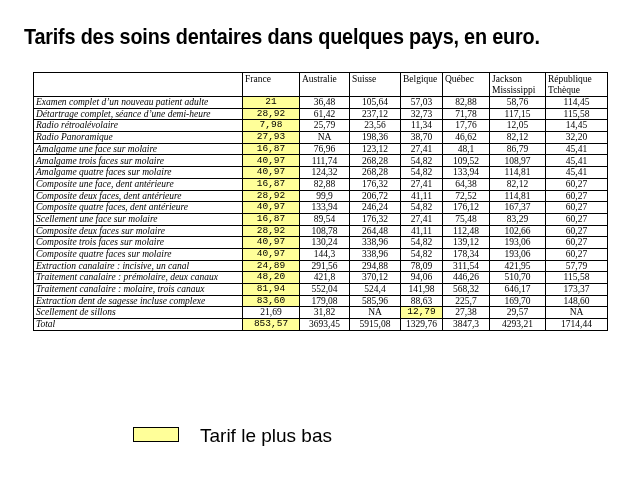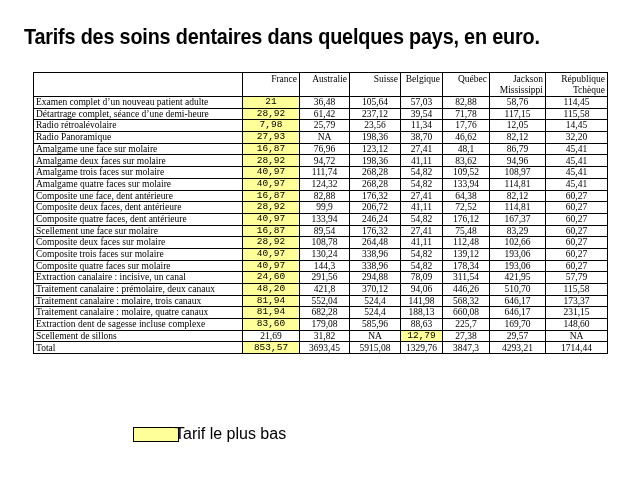--- a/index.html
+++ b/index.html
@@ -5,30 +5,30 @@
   html,body{margin:0;padding:0;background:#fff;}
   .slide{position:relative;width:616px;height:480px;background:#ffffff;overflow:hidden;
          font-family:"Liberation Serif",serif;color:#000;}
   .title{position:absolute;left:24px;top:24px;font-family:"Liberation Sans",sans-serif;
          font-weight:bold;font-size:22px;letter-spacing:-0.2px;white-space:nowrap;
          transform:scaleX(0.9);transform-origin:left center;}
   table.tariffs{position:absolute;left:33px;top:72px;border-collapse:collapse;
          table-layout:fixed;width:575px;border:1.5px solid #000;}
   table.tariffs th, table.tariffs td{border:1px solid #000;font-weight:normal;
          font-size:9.5px;line-height:10.5px;padding:0 2px;overflow:hidden;white-space:nowrap;}
-  table.tariffs th{text-align:right;vertical-align:top;white-space:normal;
+  table.tariffs th{text-align:left;vertical-align:top;white-space:normal;
          height:22px;padding-top:1px;}
   table.tariffs td{height:10.7px;}
-  td.lbl{text-align:left;padding-left:3px;}
+  td.lbl{text-align:left;padding-left:3px;font-style:italic;}
   td.val{text-align:center;}
   .hl{background:var(--hl,#FFFF99);font-family:Liberation Mono, monospace;}
   .legend-swatch{position:absolute;left:133px;top:427px;width:44px;height:13px;
          border:1px solid #000;background:var(--hl,#FFFF99);}
-  .legend-label{position:absolute;left:175px;top:425px;font-family:"Liberation Sans",sans-serif;
-         font-size:16px;white-space:nowrap;}
+  .legend-label{position:absolute;left:200px;top:425px;font-family:"Liberation Sans",sans-serif;
+         font-size:19px;white-space:nowrap;}
 </style>
 </head>
 <body>
 
 <div class="slide">
   <div class="title">Tarifs des soins dentaires dans quelques pays, en euro.</div>
 
   <table class="tariffs">
     <colgroup>
         <col style="width: 209px;">
@@ -61,21 +61,21 @@
           <td class="val">57,03</td>
           <td class="val">82,88</td>
           <td class="val">58,76</td>
           <td class="val">114,45</td>
         </tr>
         <tr>
           <td class="lbl">Détartrage complet, séance d’une demi-heure</td>
           <td class="val hl">28,92</td>
           <td class="val">61,42</td>
           <td class="val">237,12</td>
-          <td class="val">39,54</td>
+          <td class="val">32,73</td>
           <td class="val">71,78</td>
           <td class="val">117,15</td>
           <td class="val">115,58</td>
         </tr>
         <tr>
           <td class="lbl">Radio rétroalévolaire</td>
           <td class="val hl">7,98</td>
           <td class="val">25,79</td>
           <td class="val">23,56</td>
           <td class="val">11,34</td>
@@ -97,30 +97,20 @@
           <td class="lbl">Amalgame une face sur molaire</td>
           <td class="val hl">16,87</td>
           <td class="val">76,96</td>
           <td class="val">123,12</td>
           <td class="val">27,41</td>
           <td class="val">48,1</td>
           <td class="val">86,79</td>
           <td class="val">45,41</td>
         </tr>
         <tr>
-          <td class="lbl">Amalgame deux faces sur molaire</td>
-          <td class="val hl">28,92</td>
-          <td class="val">94,72</td>
-          <td class="val">198,36</td>
-          <td class="val">41,11</td>
-          <td class="val">83,62</td>
-          <td class="val">94,96</td>
-          <td class="val">45,41</td>
-        </tr>
-        <tr>
           <td class="lbl">Amalgame trois faces sur molaire</td>
           <td class="val hl">40,97</td>
           <td class="val">111,74</td>
           <td class="val">268,28</td>
           <td class="val">54,82</td>
           <td class="val">109,52</td>
           <td class="val">108,97</td>
           <td class="val">45,41</td>
         </tr>
         <tr>
@@ -198,21 +188,21 @@
           <td class="val hl">40,97</td>
           <td class="val">144,3</td>
           <td class="val">338,96</td>
           <td class="val">54,82</td>
           <td class="val">178,34</td>
           <td class="val">193,06</td>
           <td class="val">60,27</td>
         </tr>
         <tr>
           <td class="lbl">Extraction canalaire : incisive, un canal</td>
-          <td class="val hl">24,60</td>
+          <td class="val hl">24,89</td>
           <td class="val">291,56</td>
           <td class="val">294,88</td>
           <td class="val">78,09</td>
           <td class="val">311,54</td>
           <td class="val">421,95</td>
           <td class="val">57,79</td>
         </tr>
         <tr>
           <td class="lbl">Traitement canalaire : prémolaire, deux canaux</td>
           <td class="val hl">48,20</td>
@@ -227,30 +217,20 @@
           <td class="lbl">Traitement canalaire : molaire, trois canaux</td>
           <td class="val hl">81,94</td>
           <td class="val">552,04</td>
           <td class="val">524,4</td>
           <td class="val">141,98</td>
           <td class="val">568,32</td>
           <td class="val">646,17</td>
           <td class="val">173,37</td>
         </tr>
         <tr>
-          <td class="lbl">Traitement canalaire : molaire, quatre canaux</td>
-          <td class="val hl">81,94</td>
-          <td class="val">682,28</td>
-          <td class="val">524,4</td>
-          <td class="val">188,13</td>
-          <td class="val">660,08</td>
-          <td class="val">646,17</td>
-          <td class="val">231,15</td>
-        </tr>
-        <tr>
           <td class="lbl">Extraction dent de sagesse incluse complexe</td>
           <td class="val hl">83,60</td>
           <td class="val">179,08</td>
           <td class="val">585,96</td>
           <td class="val">88,63</td>
           <td class="val">225,7</td>
           <td class="val">169,70</td>
           <td class="val">148,60</td>
         </tr>
         <tr>

